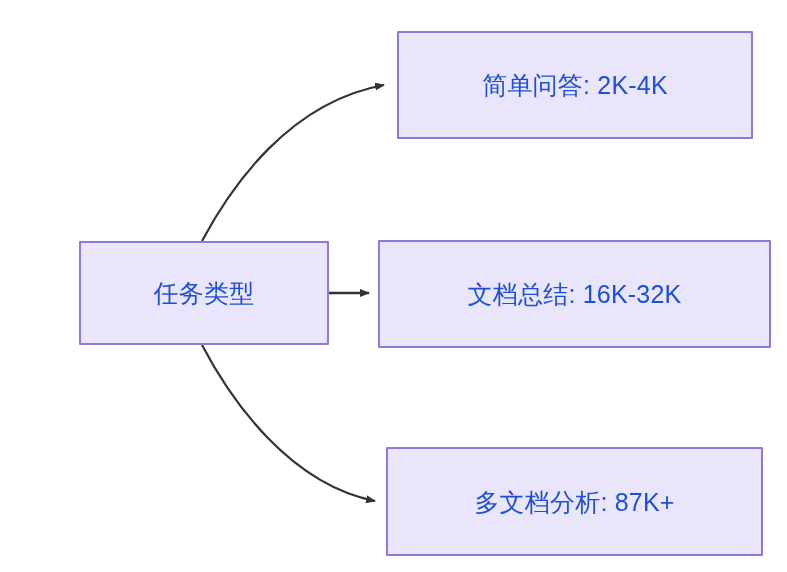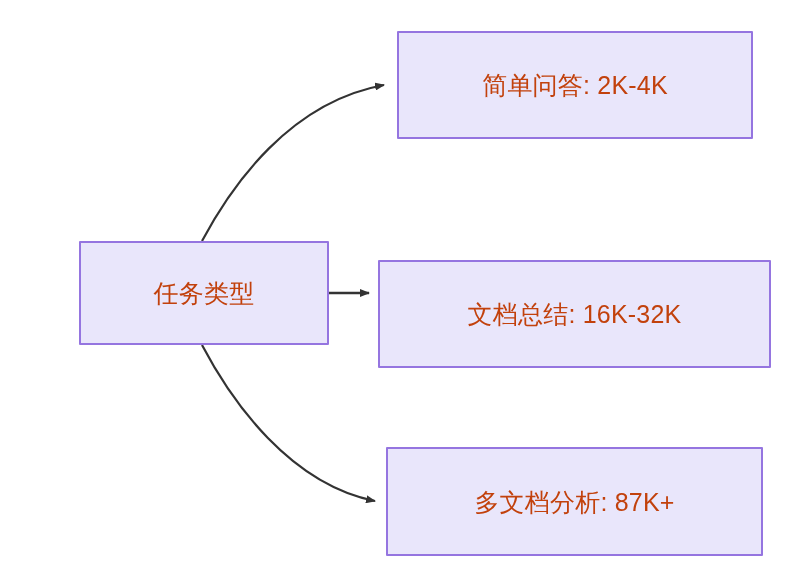--- a/index.html
+++ b/index.html
@@ -31,21 +31,21 @@
     box-sizing: border-box;
     background: #e9e6fb;
     border: 2px solid #9575e0;
     border-radius: 1px;
     display: flex;
     align-items: center;
     justify-content: center;
     z-index: 2;
   }
   .node-label {
-    color: #c2410c;
+    color: #1d4ed8;
     font-size: 25px;
     line-height: 1.2;
     letter-spacing: 0.2px;
     white-space: nowrap;
     text-align: center;
   }
   
   #node-source {
     left: 31px;
     top: 241px;
@@ -58,21 +58,20 @@
     left: 397px;
     top: 31px;
     width: 356px;
     height: 108px;
   }
   #node-doc-summary {
     left: 378px;
     top: 240px;
     width: 393px;
     height: 108px;
-    margin-top: 20px;
   }
   #node-multi-doc {
     left: 386px;
     top: 447px;
     width: 377px;
     height: 109px;
   }
 </style>
 </head>
 <body>

